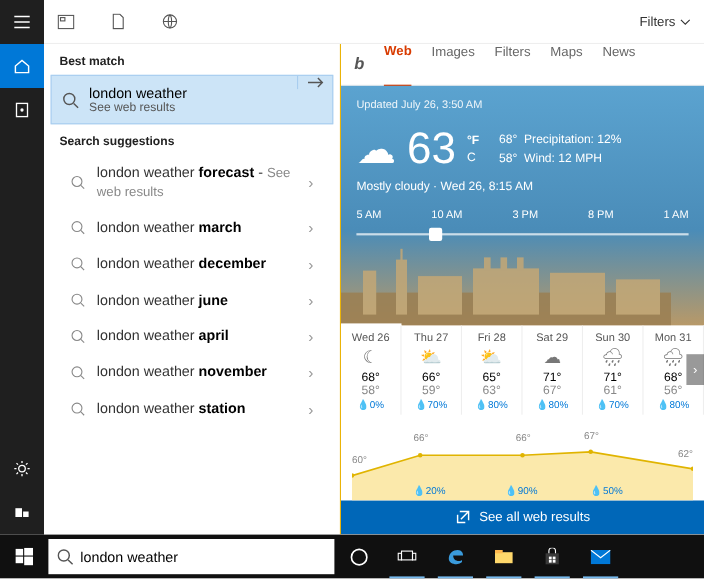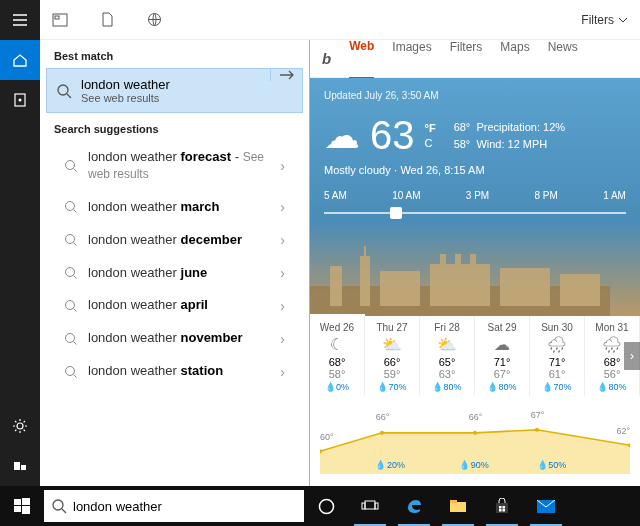--- a/index.html
+++ b/index.html
@@ -344,20 +344,26 @@
           <span class="tc-lbl" style="left:0;top:30px">60°</span>
           <span class="tc-lbl" style="left:18%;top:10px">66°</span>
           <span class="tc-lbl" style="left:48%;top:10px">66°</span>
           <span class="tc-lbl" style="left:68%;top:8px">67°</span>
           <span class="tc-lbl" style="right:0;top:24px">62°</span>
           <span class="tc-pr" style="left:18%">💧<span>20%</span></span>
           <span class="tc-pr" style="left:45%">💧<span>90%</span></span>
           <span class="tc-pr" style="left:70%">💧<span>50%</span></span>
         </div>
 
+        <div class="seeall">
+          <svg width="14" height="14" viewBox="0 0 14 14" fill="none">
+              <path d="M4 2h8v8M12 2L5 9M2 5v7h7" stroke="#fff" stroke-width="1.3"></path>
+            </svg>
+          <span>See all web results</span>
+        </div>
       </div>
     </div>
   </div>
 </div>
 
 <div class="taskbar">
   <div class="tb">
       <svg width="16" height="16" viewBox="0 0 16 16" fill="#fff">
         <rect x="0" y="1" width="7" height="6"></rect>
         <rect x="8" y="0" width="8" height="7"></rect>

